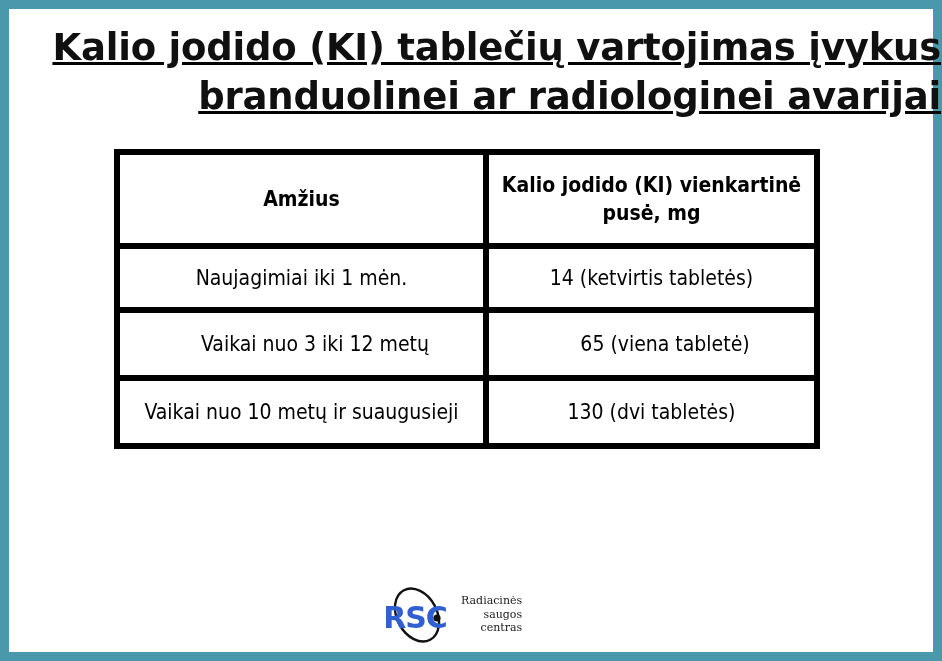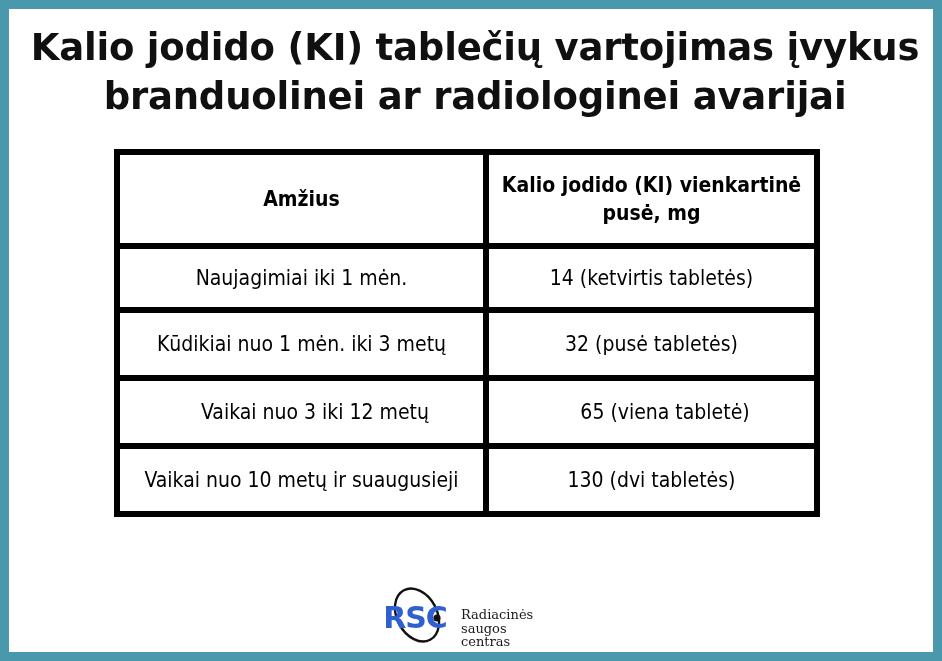--- a/index.html
+++ b/index.html
@@ -20,21 +20,22 @@
     width: 924px;
     height: 643px;
     background: #ffffff;
     box-sizing: border-box;
   }
   .title-block {
     position: absolute;
     left: 0;
     top: 14px;
     width: 932px;
-    text-align: center;
+    text-align: right;
+    text-decoration: underline;
   }
   .title-line {
     display: block;
     font-family: "DejaVu Sans", sans-serif;
     font-weight: bold;
     font-size: 37px;
     line-height: 49px;
     color: #101010;
     letter-spacing: -0.2px;
     white-space: nowrap;
@@ -106,26 +107,26 @@
   .logo-mark {
     position: absolute;
     left: 8px;
     top: 2px;
     width: 76px;
     height: 58px;
   }
   .logo-text {
     position: absolute;
     left: 90px;
-    top: 24px;
+    top: 10px;
     font-family: "DejaVu Serif", "Liberation Serif", serif;
-    font-size: 13px;
+    font-size: 11px;
     line-height: 13.5px;
     color: #1a1a1a;
-    text-align: left;
+    text-align: right;
   }
   .logo-text span { display: block; }
 </style>
 </head>
 <body>
 
 <div class="slide-frame">
 
   <div class="title-block">
     <span class="title-line">Kalio jodido (KI) tablečių vartojimas įvykus</span>
@@ -146,28 +147,20 @@
           <span class="cell-inner wrap">Kalio jodido (KI) vienkartinė</span>
           <span class="cell-inner wrap">pusė, mg</span>
         </td>
       </tr>
       <tr class="body-row r1">
         <td class="outer-l">
           <span class="cell-inner">Naujagimiai iki 1 mėn.</span>
         </td>
         <td class="outer-r">
           <span class="cell-inner">14 (ketvirtis tabletės)</span>
-        </td>
-      </tr>
-      <tr class="body-row r2">
-        <td class="outer-l">
-          <span class="cell-inner">Kūdikiai nuo 1 mėn. iki 3 metų</span>
-        </td>
-        <td class="outer-r">
-          <span class="cell-inner">32 (pusė tabletės)</span>
         </td>
       </tr>
       <tr class="body-row r3">
         <td class="outer-l">
           <span class="cell-inner">Vaikai nuo 3 iki 12 metų</span>
         </td>
         <td class="outer-r">
           <span class="cell-inner">65 (viena tabletė)</span>
         </td>
       </tr>

